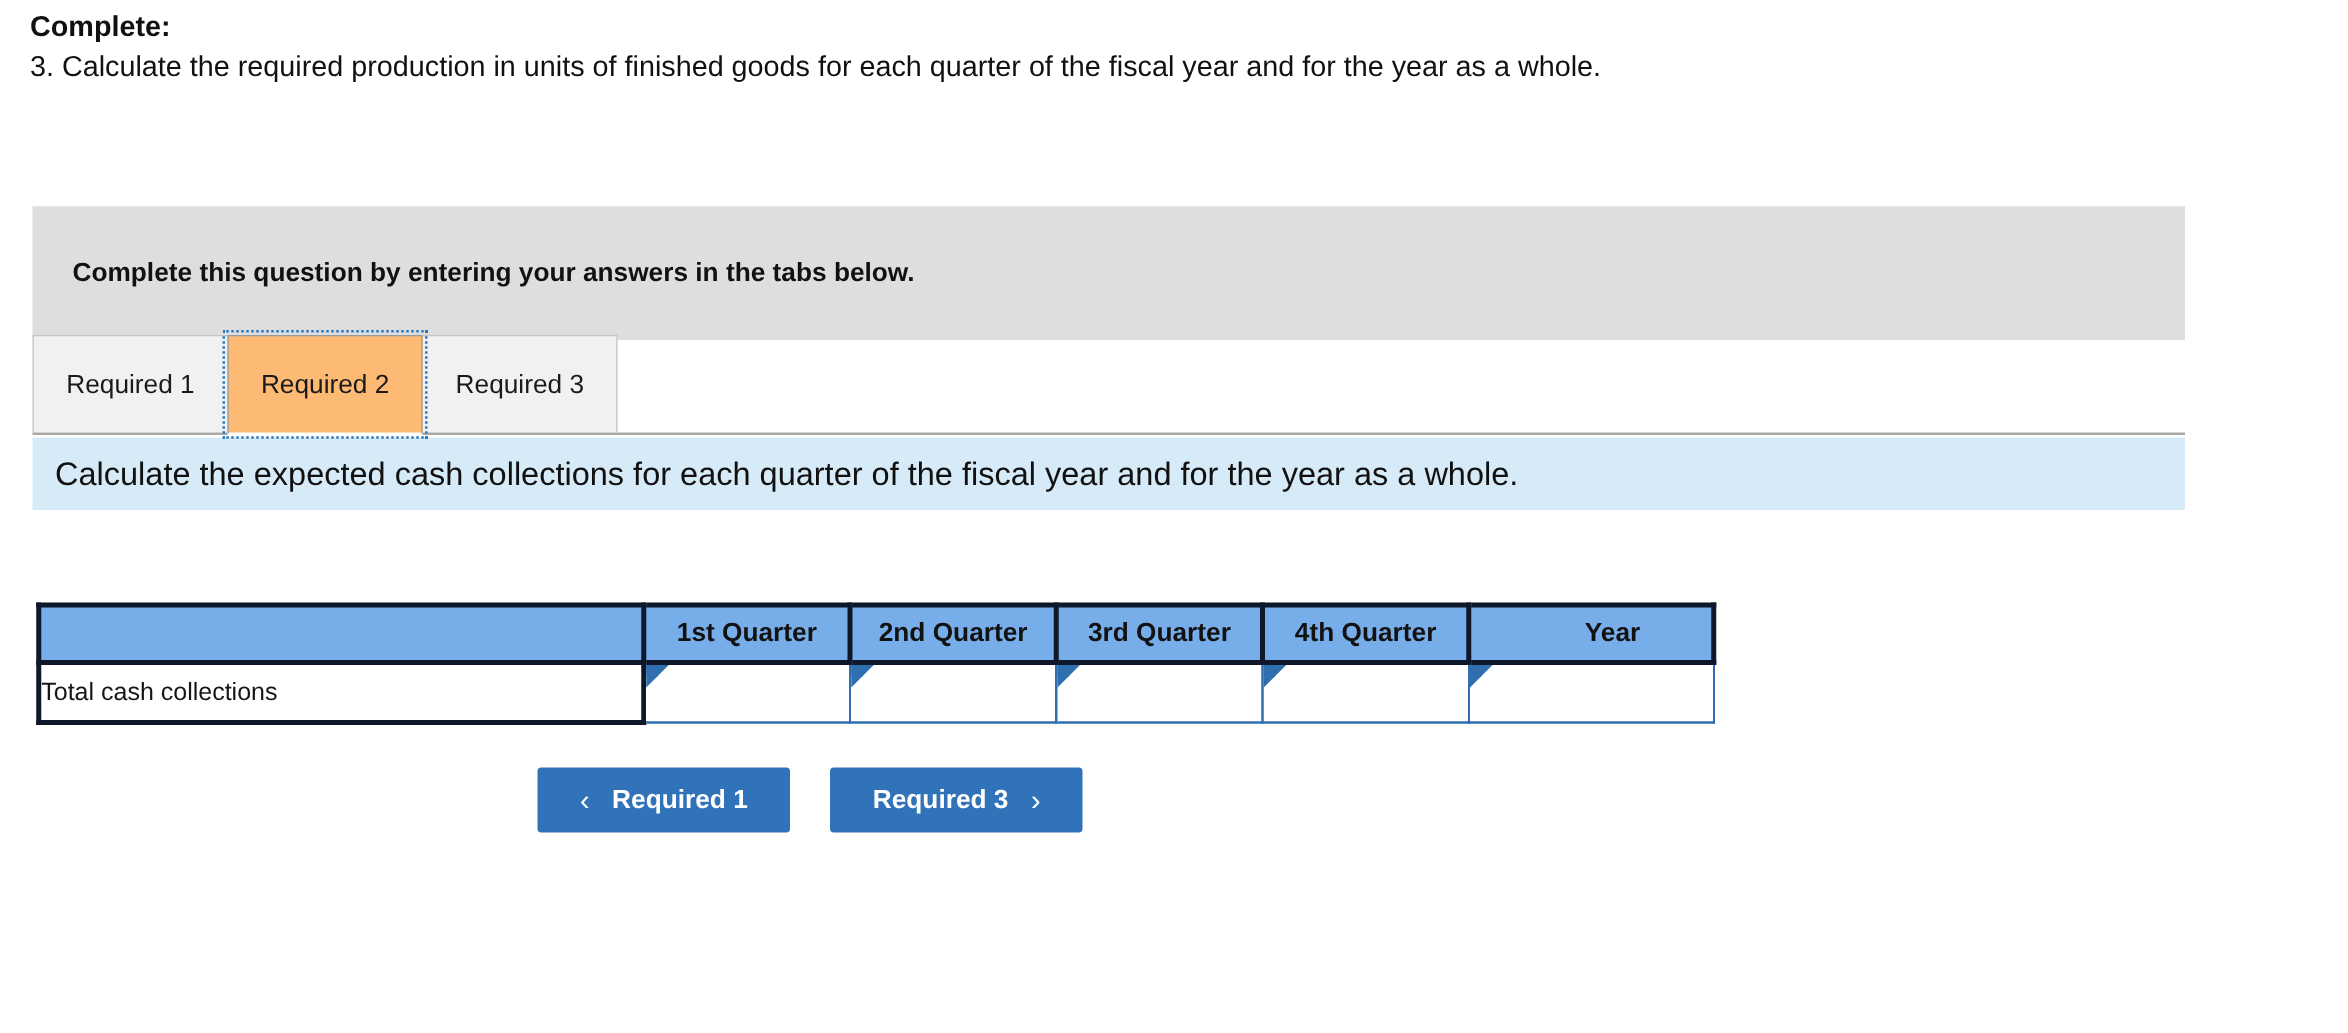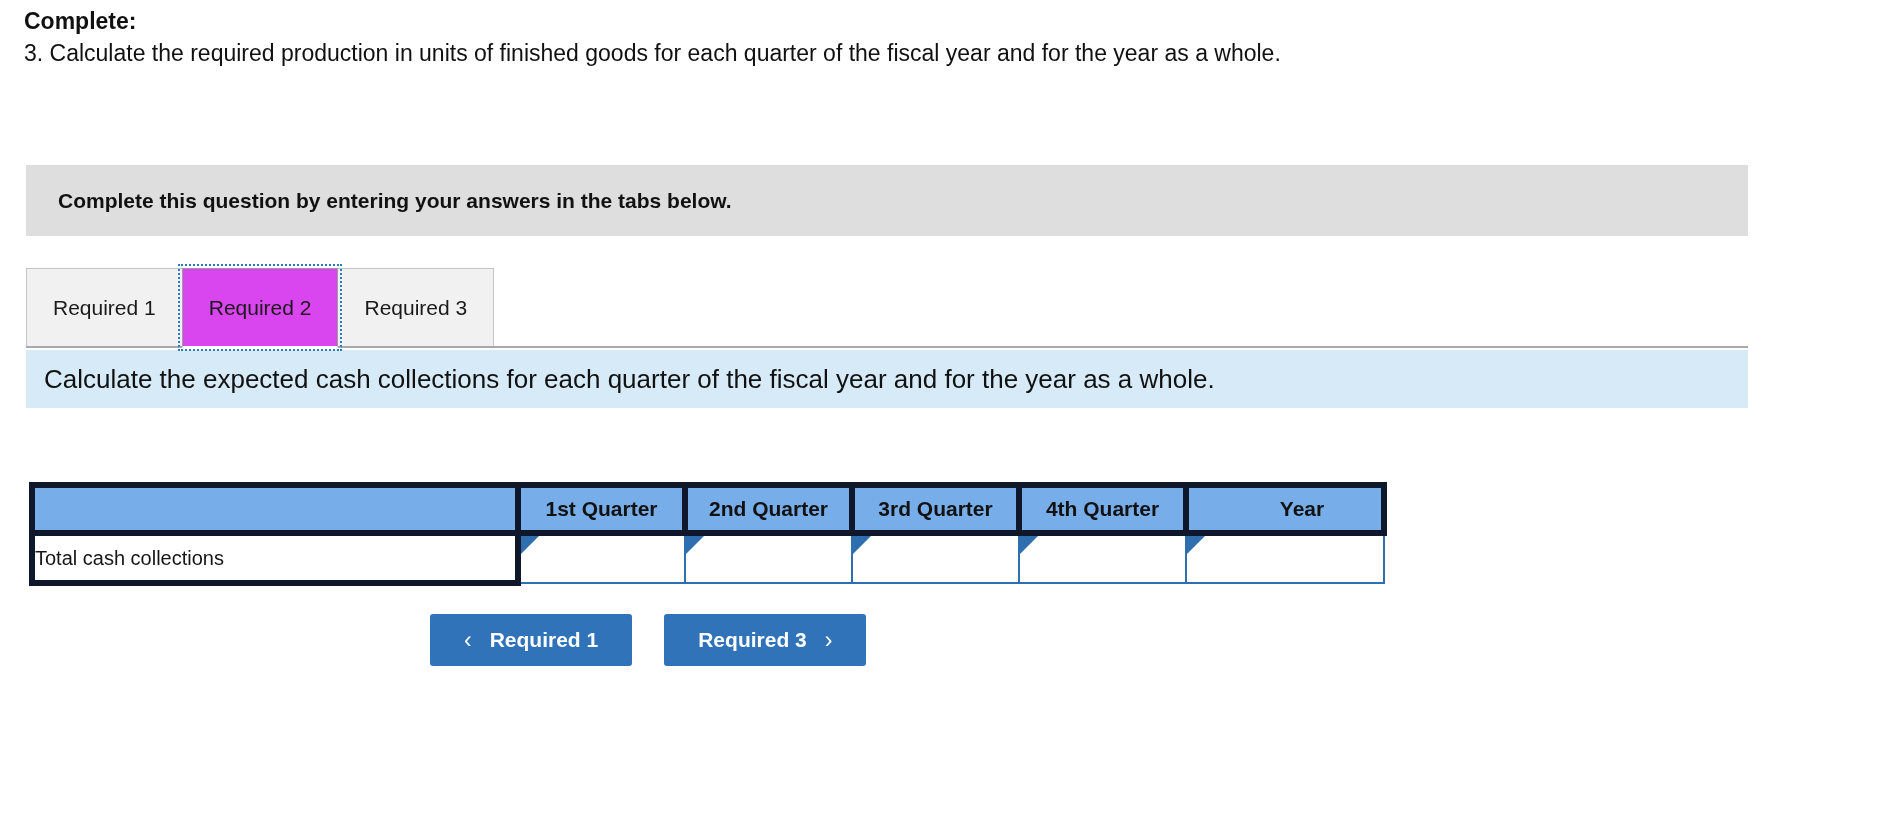--- a/index.html
+++ b/index.html
@@ -42,21 +42,21 @@
     color: #111111;
     white-space: nowrap;
   }
 
   
   .banner {
     position: absolute;
     left: 26px;
     top: 165px;
     width: 1722px;
-    height: 71px;
+    height: 107px;
     background: #dededf;
     box-sizing: border-box;
   }
   .banner-text {
     position: absolute;
     left: 32px;
     top: 50%;
     transform: translateY(-50%);
     font-size: 21px;
     font-weight: bold;
@@ -99,21 +99,21 @@
     font-size: 21px;
     color: #1a1a1a;
     background: #f1f1f1;
     border: 1px solid #c4c4c4;
     border-bottom: none;
     white-space: nowrap;
     cursor: pointer;
   }
   .tab + .tab { margin-left: -1px; }
   .tab.active {
-    background: #d946ef;
+    background: #fdba74;
     border-color: #9a9a9a;
     border-bottom: 2px solid #ffffff;
     z-index: 3;
     margin-bottom: -2px;
     height: 80px;
   }
   .tab.active::after {
     content: "";
     position: absolute;
     left: -5px;
@@ -147,21 +147,21 @@
   .data-table {
     position: absolute;
     left: 29px;
     top: 482px;
     border-collapse: collapse;
     table-layout: fixed;
     background: #ffffff;
   }
   .data-table th,
   .data-table td {
-    border: 6px solid #0f172a;
+    border: 4px solid #0f172a;
     padding: 0;
     margin: 0;
   }
   .data-table thead th {
     background: #77ade8;
     color: #121212;
     font-size: 21px;
     font-weight: bold;
     height: 42px;
     text-align: center;

